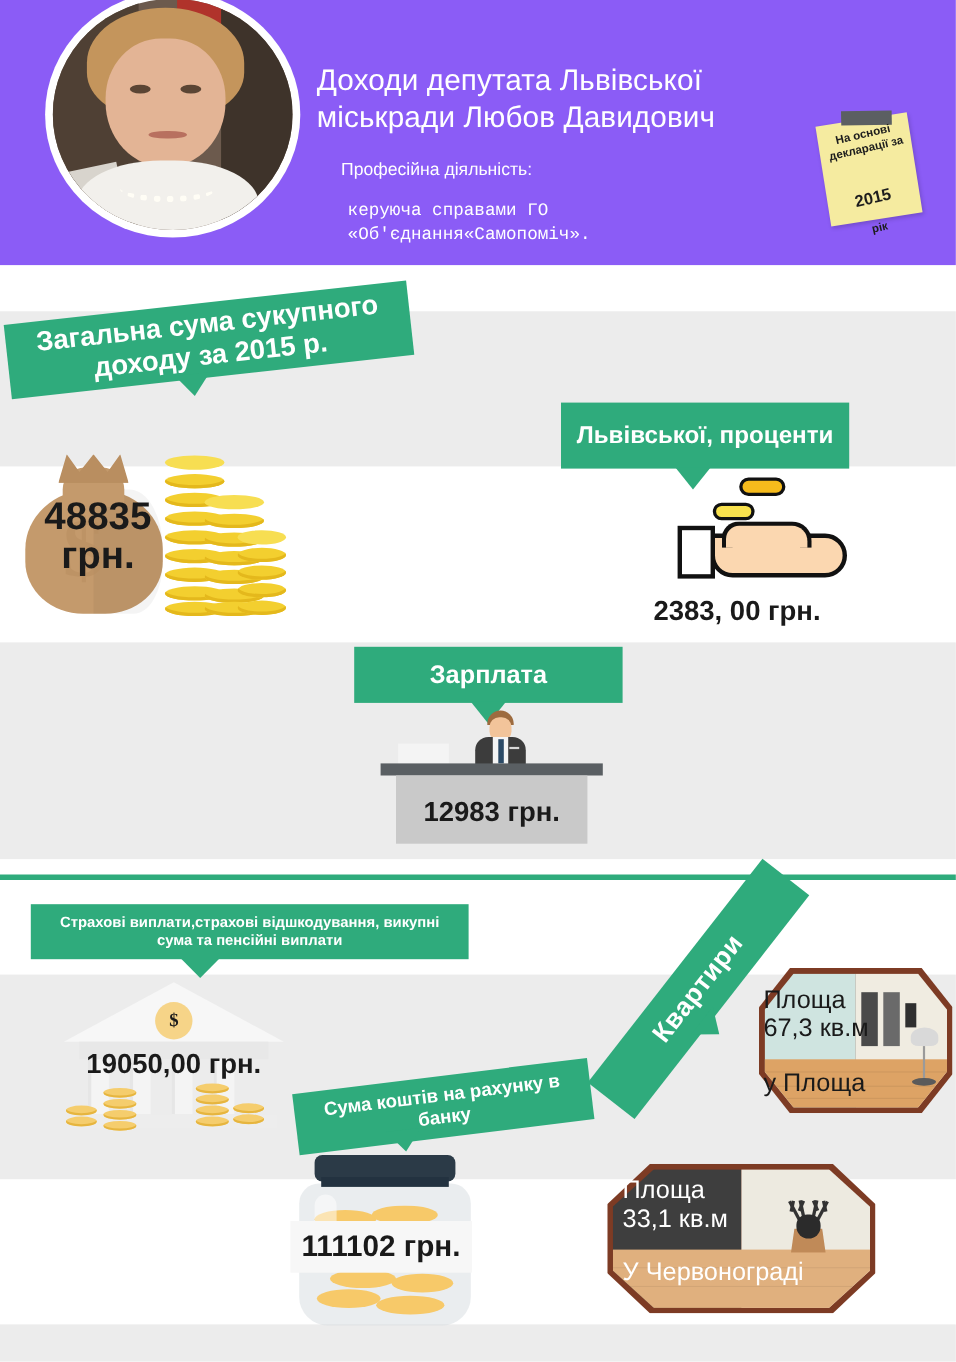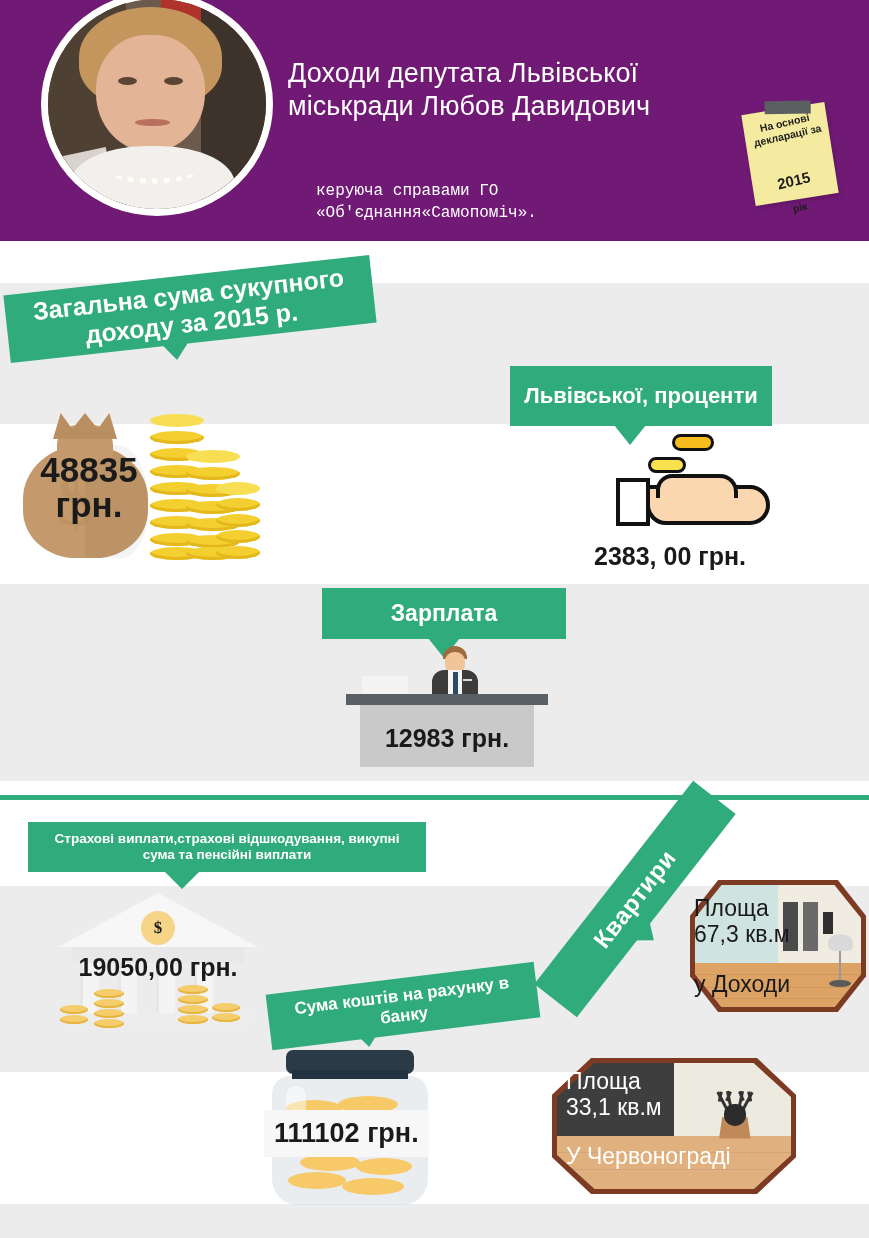--- a/index.html
+++ b/index.html
@@ -6,21 +6,21 @@
   html,body { background:#ffffff; }
   body {
     width:869px; height:1238px; position:relative; overflow:hidden;
     font-family:"Liberation Sans", sans-serif;
     background:#ffffff;
   }
 
   
   .header {
     position:absolute; left:0; top:0; width:869px; height:241px;
-    background:#701a75;
+    background:#8b5cf6;
   }
   .avatar-wrap {
     position:absolute; left:41px; top:-8px; width:232px; height:224px;
     border-radius:50%; background:#ffffff; padding:7px;
   }
   .avatar {
     width:100%; height:100%; border-radius:50%; overflow:hidden; position:relative;
     background:#6c5a4d;
   }
   
@@ -276,20 +276,21 @@
       <div class="av-eye-l"></div>
       <div class="av-eye-r"></div>
       <div class="av-mouth"></div>
       <div class="av-jacket-l"></div>
       <div class="av-collar"></div>
       <div class="av-pearls"></div>
     </div>
   </div>
 
   <div class="title">Доходи депутата Львівської міськради Любов Давидович</div>
+  <div class="subtitle">Професійна діяльність:</div>
   <div class="profession">керуюча справами ГО
 «Об'єднання«Самопоміч».</div>
 
   <div class="note">
     <div class="note-tape"></div>
     <div class="note-txt">На основі декларації за</div>
     <div class="note-txt" style="top:52px;">
       <span class="note-year">2015</span>
       <span>рік</span>
     </div>
@@ -449,21 +450,21 @@
     <div class="pic-b"></div>
     <div class="pic-c"></div>
     <div class="lamp-shade"></div>
     <div class="lamp-pole"></div>
     <div class="lamp-base"></div>
   </div>
 </div>
 <div class="room-label" id="lbl-room1">
   <span style="white-space:pre-line;">Площа
 67,3 кв.м</span>
-  <span class="city">у Доходи</span>
+  <span class="city">у Площа</span>
 </div>
 
 <div class="room" id="room2">
   <div class="room-shape room-border"></div>
   <div class="room-inner">
     <div class="wall-l"></div>
     <div class="wall-r"></div>
     <div class="floor">
       <div class="floor-line" style="top:30%;"></div>
       <div class="floor-line" style="top:62%;"></div>

